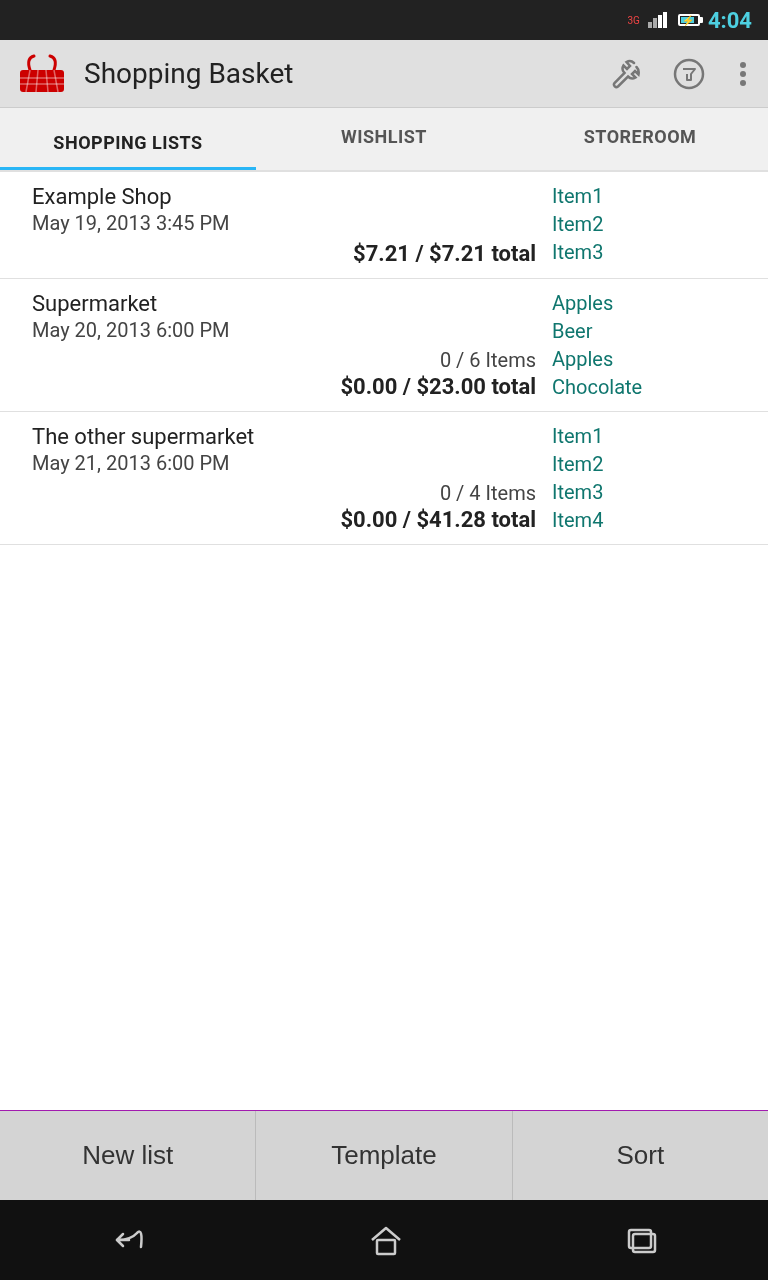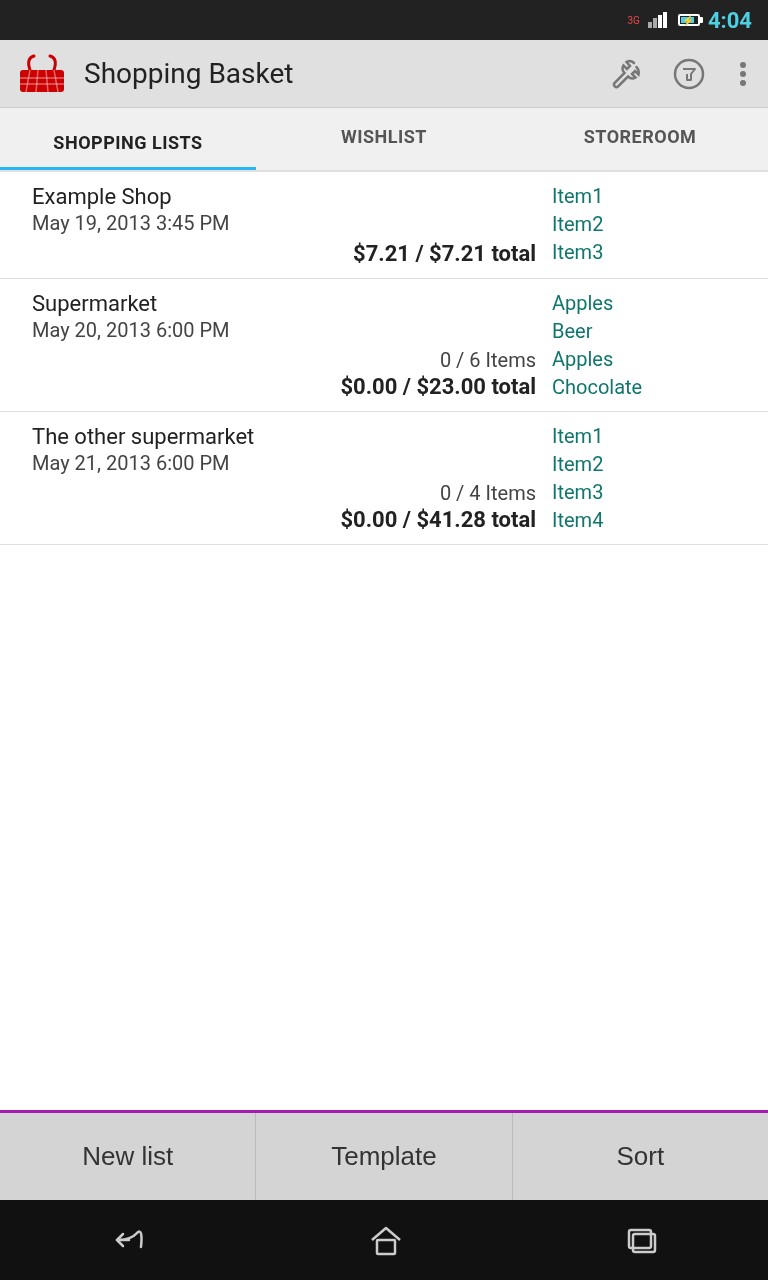--- a/index.html
+++ b/index.html
@@ -174,21 +174,21 @@
     .list-total .label { font-weight: bold; }
     .item-tag {
       font-size: 20px;
       color: #0f766e;
     }
 
     
     .bottom-bar {
       display: flex;
       background: #22c55e;
-      border-top: 3px solid #a21caf;
+      border-top: 1px solid #a21caf;
       flex-shrink: 0;
       height: 90px;
     }
     .bottom-btn {
       flex: 1;
       background: #d4d4d4;
       border: none;
       border-right: 1px solid #bbb;
       font-size: 26px;
       color: #333;

